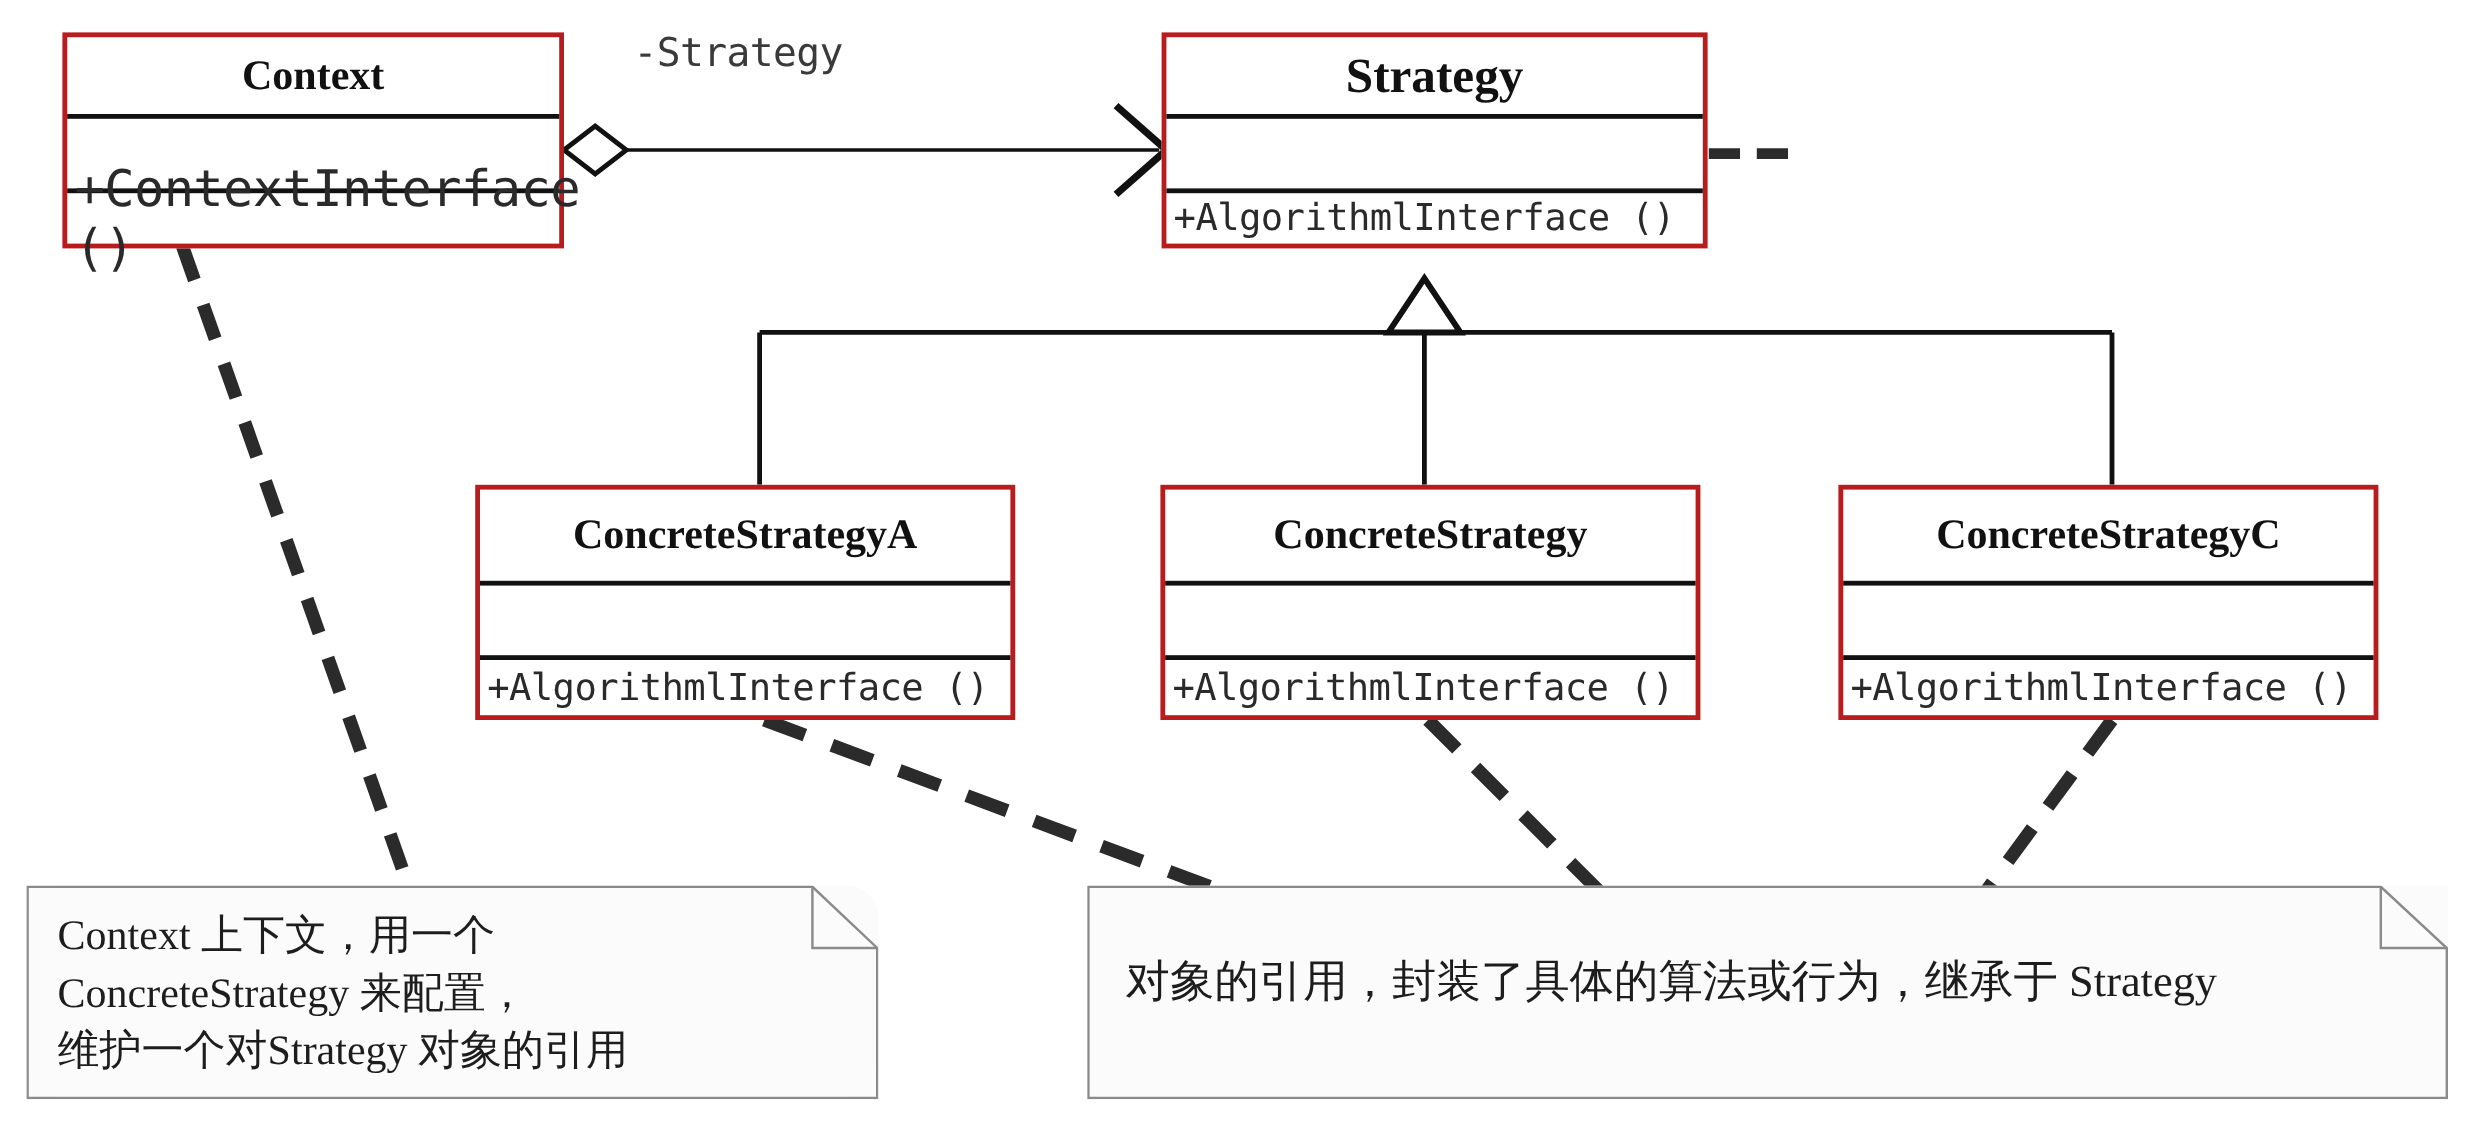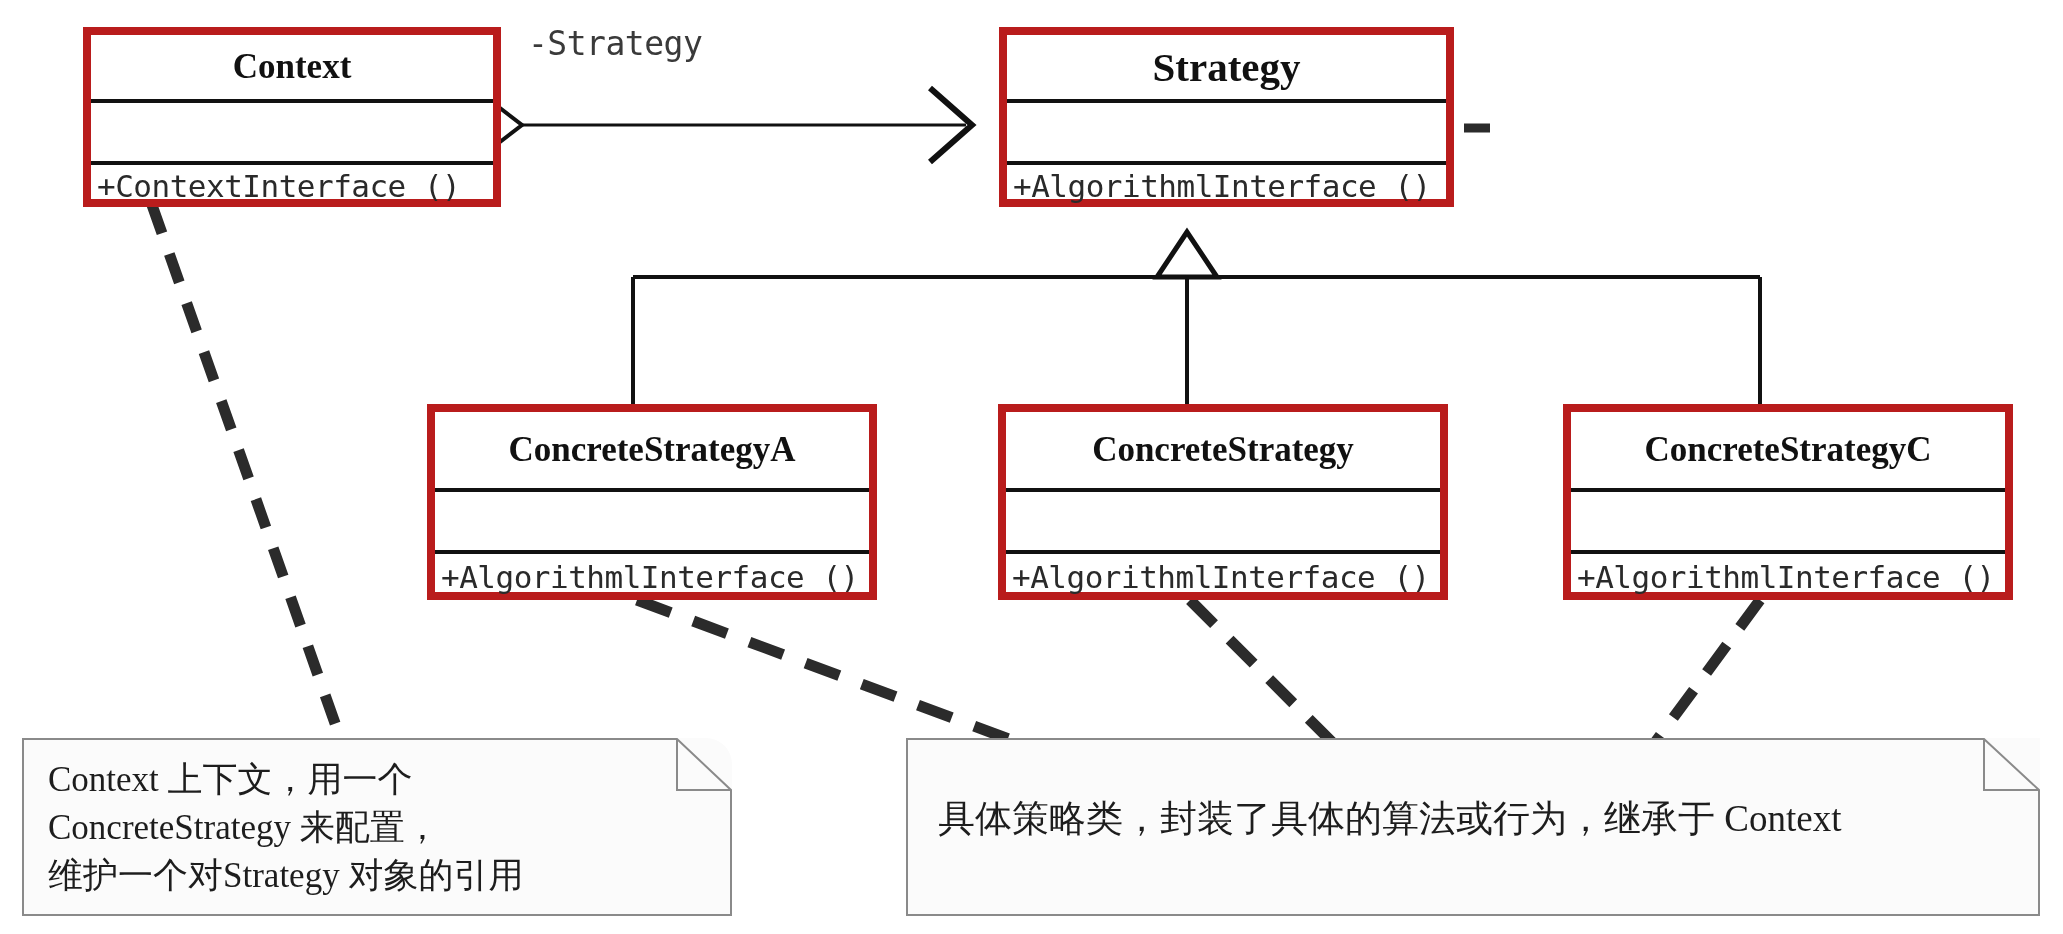--- a/index.html
+++ b/index.html
@@ -1,20 +1,20 @@
 <!DOCTYPE html>
 <html><head>
 <meta charset="utf-8">
 <style>
   html,body{margin:0;padding:0;background:#ffffff;}
   body{font-family:"Liberation Serif",serif;}
   #stage{position:relative;width:2063px;height:934px;background:#fff;overflow:hidden;}
   svg.layer{position:absolute;left:0;top:0;width:2063px;height:934px;}
 
-  .umlbox{position:absolute;box-sizing:border-box;border:8px solid #b91c1c;background:#fff;margin-left:31px;}
+  .umlbox{position:absolute;box-sizing:border-box;border:4px solid #b91c1c;background:#fff;}
   .umlbox .row{box-sizing:border-box;}
   .umlbox .title{display:flex;align-items:center;justify-content:center;
       font-family:"Liberation Serif",serif;font-weight:bold;color:#111;
       border-bottom:4px solid #111;}
   .umlbox .attrs{border-bottom:4px solid #111;}
   .umlbox .ops{display:flex;align-items:center;
       font-family:"DejaVu Sans Mono","Liberation Mono",monospace;color:#2a2a2a;
       padding-left:6px;letter-spacing:-0.5px;}
 
   .note{position:absolute;box-sizing:border-box;background:#fbfbfb;}
@@ -55,21 +55,21 @@
     <line x1="1190" y1="600" x2="1390" y2="800" stroke="#2b2b2b" stroke-width="11" stroke-dasharray="34 22"></line>
     <line x1="1360" y1="770" x2="1470" y2="800" stroke="#b9b9b9" stroke-width="11" stroke-dasharray="34 22"></line>
 
     <line x1="1760" y1="600" x2="1620" y2="790" stroke="#2b2b2b" stroke-width="11" stroke-dasharray="34 22"></line>
     <line x1="1640" y1="770" x2="1530" y2="800" stroke="#b9b9b9" stroke-width="11" stroke-dasharray="34 22"></line>
   </svg>
 
   <div class="umlbox" style="left:52px;top:27px;width:418px;height:180px;">
     <div class="row title" style="height:68px;font-size:35px;">Context</div>
     <div class="row attrs" style="height:62px;"></div>
-    <div class="row ops" style="height:42px;font-size:31px;">+ContextInterface ()</div>
+    <div class="row ops" style="height:42px;font-size:42px;">+ContextInterface ()</div>
   </div>
 
   <div class="edgelabel" style="left:528px;top:24px;font-size:33px;">-Strategy</div>
 
   <div class="umlbox" style="left:968px;top:27px;width:455px;height:180px;">
     <div class="row title" style="height:68px;font-size:41px;">Strategy</div>
     <div class="row attrs" style="height:62px;"></div>
     <div class="row ops" style="height:42px;font-size:31px;">+AlgorithmlInterface ()</div>
   </div>
 
@@ -100,16 +100,16 @@
     <div class="notebody" style="padding:18px 0 0 26px;font-size:35px;line-height:48px;">Context 上下文，用一个
 ConcreteStrategy 来配置，
 维护一个对Strategy 对象的引用</div>
   </div>
 
   <div class="note" style="left:906px;top:738px;width:1134px;height:178px;">
     <svg class="layer" style="width:1134px;height:178px;" viewBox="0 0 1134 178" xmlns="http://www.w3.org/2000/svg">
       <path d="M1,1 H1078 L1133,52 V177 H1 Z" fill="#fbfbfb" stroke="#8a8a8a" stroke-width="2"></path>
       <path d="M1078,1 V52 H1133" fill="none" stroke="#8a8a8a" stroke-width="2"></path>
     </svg>
-    <div class="notebody" style="padding:56px 0 0 32px;font-size:37px;line-height:50px;">具体策略类，封装了具体的算法或行为，继承于 Context</div>
+    <div class="notebody" style="padding:56px 0 0 32px;font-size:37px;line-height:50px;">对象的引用，封装了具体的算法或行为，继承于 Strategy</div>
   </div>
 
 </div>
 
 </body></html>

